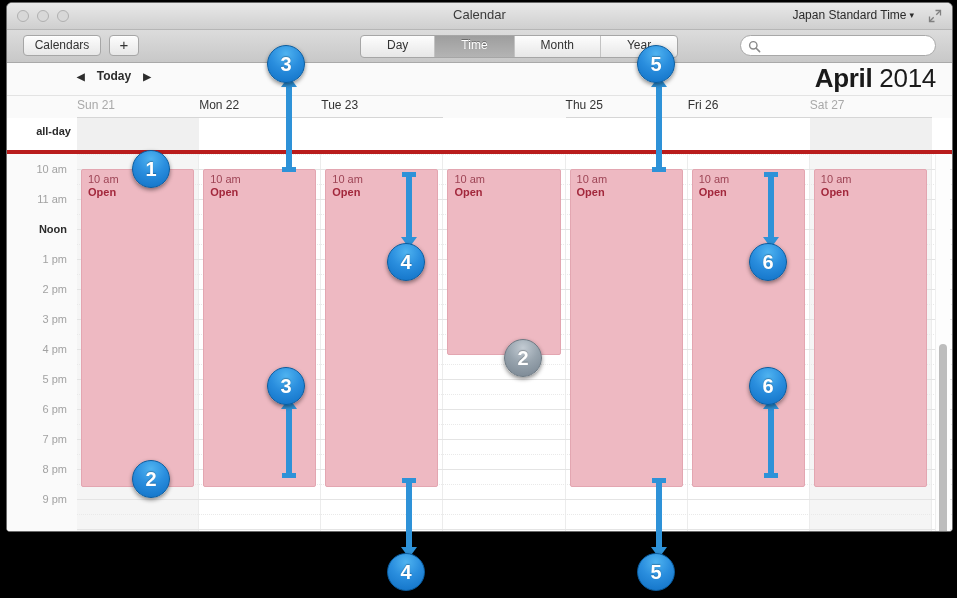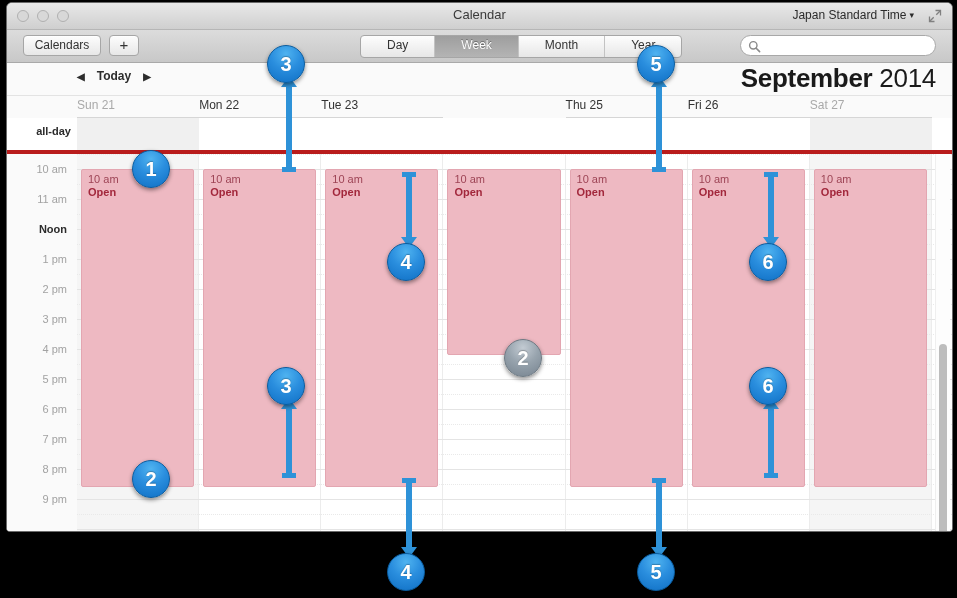--- a/index.html
+++ b/index.html
@@ -352,21 +352,21 @@
           <path d="M1.7 12.3 L5.7 8.3" fill="none" stroke="#808080" stroke-width="1.3"></path>
         </svg>
       </span>
     </div>
 
     <div class="toolbar">
       <div class="btn" id="btn-calendars">Calendars</div>
       <div class="btn" id="btn-add">+</div>
       <div class="segmented" id="view-segmented">
           <div class="seg">Day</div>
-          <div class="seg active">Week</div>
+          <div class="seg active">Time</div>
           <div class="seg">Month</div>
           <div class="seg">Year</div>
         </div>
       <div class="searchbox">
         <span class="mag">
           <svg width="13" height="13" viewBox="0 0 13 13">
             <circle cx="5.3" cy="5.3" r="3.7" fill="none" stroke="#8a8a8a" stroke-width="1.4"></circle>
             <line x1="8.2" y1="8.2" x2="11.6" y2="11.6" stroke="#8a8a8a" stroke-width="1.6" stroke-linecap="round"></line>
           </svg>
         </span>
@@ -374,21 +374,21 @@
       </div>
     </div>
 
     <div class="navstrip">
       <div class="today-nav">
         <span class="arrowbtn">◀</span>
         <span>Today</span>
         <span class="arrowbtn">▶</span>
       </div>
       <div class="month-title">
-        <span class="mname">September</span>
+        <span class="mname">April</span>
         <span class="yr">2014</span>
       </div>
     </div>
 
     <div class="dayheader" id="dayheader">
         <div class="dh-cell weekend" style="left: 70px; width: 122.143px;">Sun 21</div>
         <div class="dh-cell" style="left: 192.143px; width: 122.143px;">Mon 22</div>
         <div class="dh-cell" style="left: 314.286px; width: 122.143px;">Tue 23</div>
         <div class="dh-cell" style="left: 558.571px; width: 122.143px;">Thu 25</div>
         <div class="dh-cell" style="left: 680.714px; width: 122.143px;">Fri 26</div>

